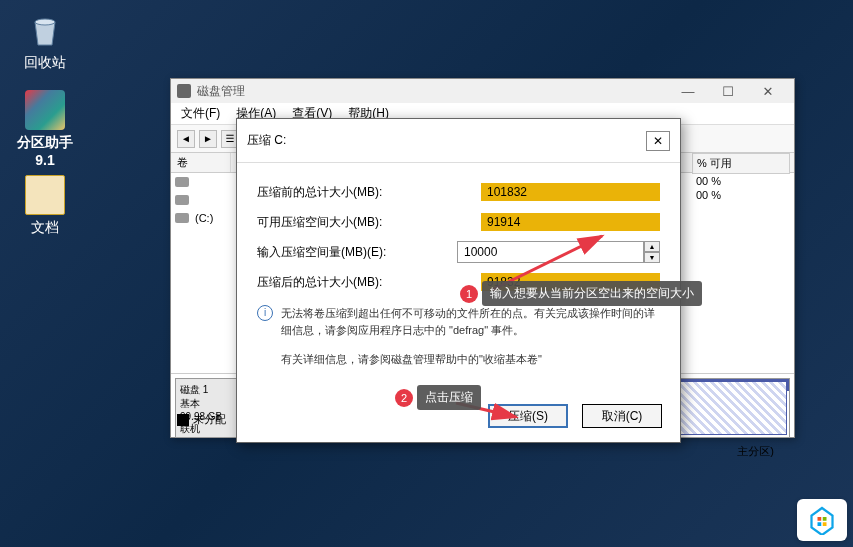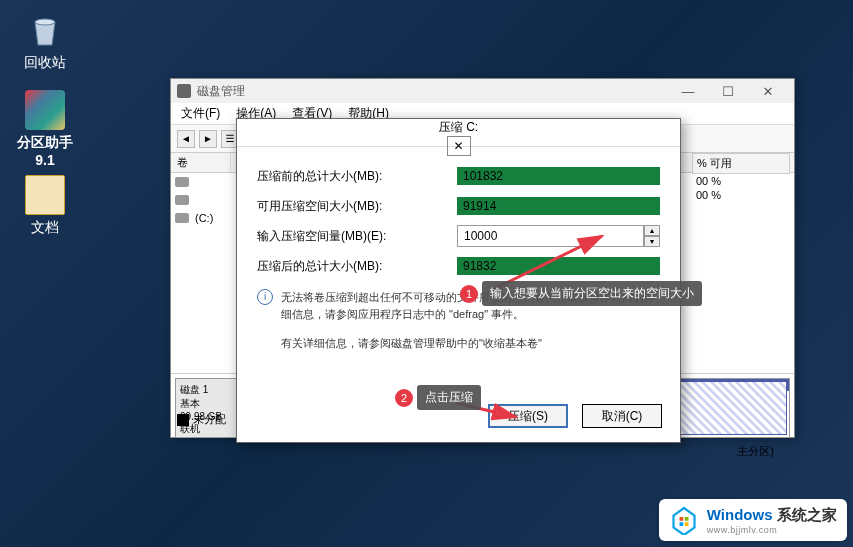--- a/index.html
+++ b/index.html
@@ -41,27 +41,27 @@
   .legend { position:absolute; bottom:10px; left:6px; display:flex; gap:22px; font-size:11px; align-items:center;}
   .legend .sw { width:12px; height:12px; display:inline-block; vertical-align:middle; margin-right:4px;}
   .sw-unalloc{ background:#000;} .sw-primary{ background:#4a5aa8;}
   
   .right-col { position:absolute; right:4px; top:0; width:98px; font-size:11px; }
   .right-col .hdr{ background:#f4f4f4; border:1px solid #ccc; padding:2px 4px;}
   .right-col .val{ padding: 1px 4px; }
 
   
   .shrink-dlg { position: absolute; left: 236px; top: 118px; width: 445px; height: 325px; background:#fff; border:1px solid #666; box-shadow: 3px 3px 12px rgba(0,0,0,0.4); z-index:5;}
-  .sd-title { height: 28px; background:#fff; display:flex; align-items:center; padding: 0 10px; font-size:12px; border-bottom:1px solid #ddd;flex-direction:column;}
+  .sd-title { height: 44px; background:#fff; display:flex; align-items:center; padding: 0 10px; font-size:12px; border-bottom:1px solid #ddd;}
   .sd-title .spacer{flex:1;}
   .sd-close{ width:24px; height:20px; border:1px solid #888; text-align:center; font-size:12px; line-height:18px; cursor:default;}
   .sd-body { padding: 14px 20px 10px; font-size:12px; }
   .sd-row { display:flex; align-items:center; height: 30px; }
   .sd-label { width: 200px; }
-  .sd-val-ro { flex:1; padding: 2px 6px; background:#15803d; }
+  .sd-val-ro { flex:1; padding: 2px 6px; background:#eab308;margin-left:24px; }
   .sd-input-wrap { flex:1; display:flex; }
   .sd-input { flex:1; border:1px solid #999; padding: 3px 6px; font-size:12px; height:22px; }
   .sd-spin { width:16px; display:flex; flex-direction:column; }
   .sd-spin div { height:11px; border:1px solid #999; font-size:7px; text-align:center; line-height:9px; background:#efefef;}
   .sd-info { display:flex; gap:8px; font-size:11px; margin-top: 8px; color:#333; line-height:1.5;}
   .sd-info .i-icon { width:16px; height:16px; border:1px solid #3a72b5; border-radius:50%; color:#3a72b5; text-align:center; font-size:10px; line-height:14px; flex-shrink:0;}
   .sd-link { color:#333; margin: 14px 0 0 24px; font-size:11px;}
   .sd-btns { position:absolute; bottom:14px; right:18px; display:flex; gap:14px;}
   .sd-btn { width:80px; height:24px; border:1px solid #000000; background:#f4f4f4; font-size:12px; text-align:center; line-height:22px;}
   .sd-btn.primary { border:2px solid #3a72b5; line-height:20px;}
@@ -235,17 +235,13 @@
 </div>
 
 <div class="watermark">
   <svg class="wm-logo" viewBox="0 0 40 40">
     <path d="M20 4 L34 14 L34 30 L20 40 L6 30 L6 14 Z" fill="none" stroke="#0ea5e9" stroke-width="3"></path>
     <rect x="14" y="16" width="5" height="5" fill="#f25022"></rect>
       <rect x="21" y="16" width="5" height="5" fill="#7fba00"></rect>
     <rect x="14" y="23" width="5" height="5" fill="#00a4ef"></rect>
       <rect x="21" y="23" width="5" height="5" fill="#ffb900"></rect>
   </svg>
-  <div class="wm-text">
-    <div><span class="t1">Windows</span> <span class="t1" style="color:#333">系统之家</span></div>
-    <div class="t2">www.bjjmlv.com</div>
-  </div>
 </div>
 
 </body></html>

